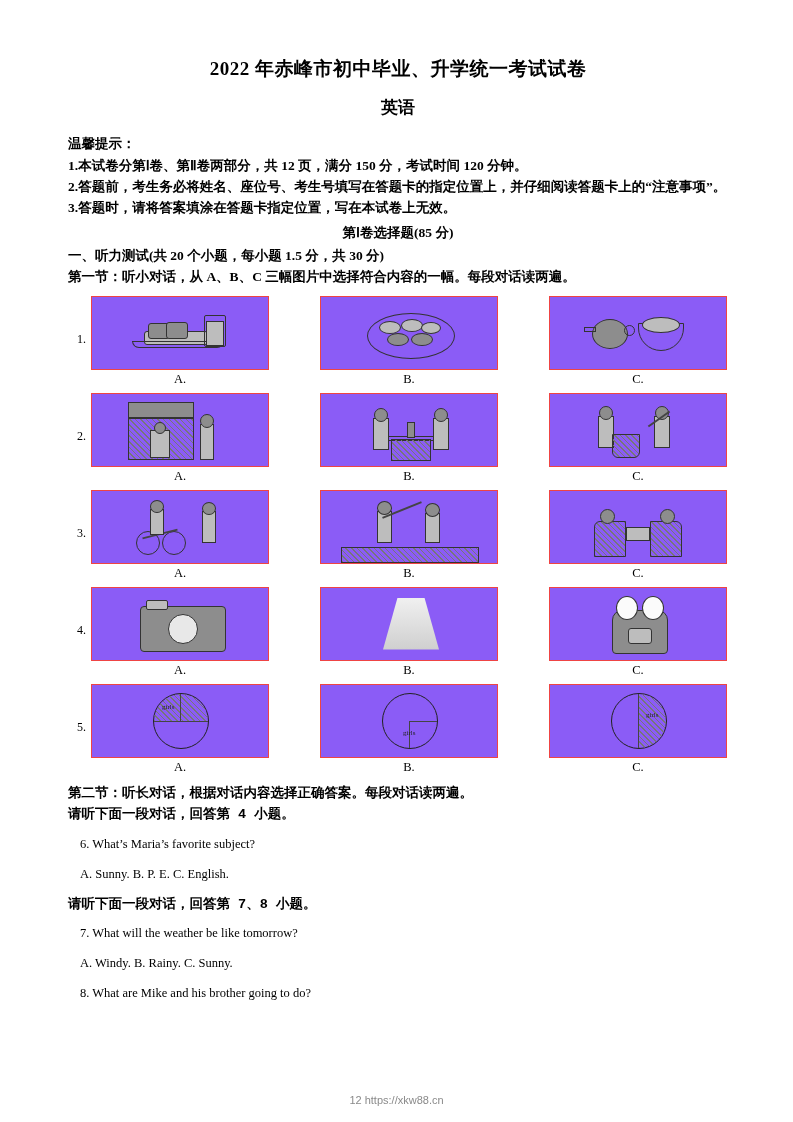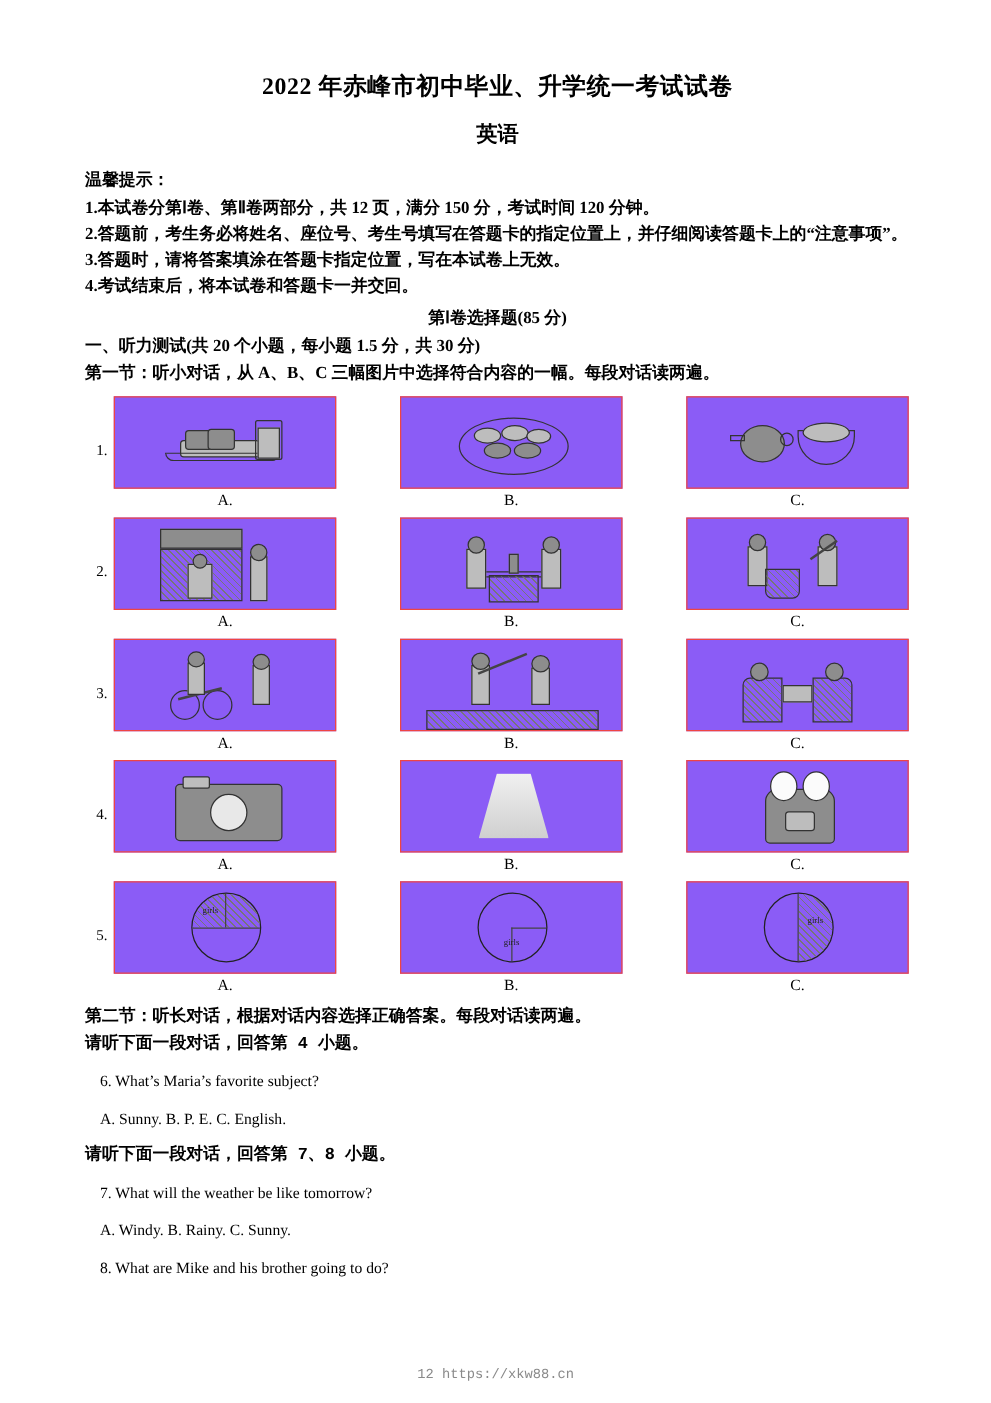--- a/index.html
+++ b/index.html
@@ -146,37 +146,36 @@
     padding-left: 4px;
   }
   .footer {
     position: absolute;
     left: 0;
     bottom: 16px;
     width: 793px;
     text-align: center;
     font-size: 11px;
     color: #8a8a8a;
-    font-family: Liberation Mono, monospace;
+    font-family: Liberation Sans, sans-serif;
   }
 </style>
 </head>
 <body>
 
 <div class="page">
   <div class="content">
 
     <h1 class="doc-title">2022 年赤峰市初中毕业、升学统一考试试卷</h1>
     <h2 class="doc-subtitle">英语</h2>
 
     <p class="notice-head">温馨提示：</p>
     <p class="notice-line">1.本试卷分第Ⅰ卷、第Ⅱ卷两部分，共 12 页，满分 150 分，考试时间 120 分钟。</p>
     <p class="notice-line">2.答题前，考生务必将姓名、座位号、考生号填写在答题卡的指定位置上，并仔细阅读答题卡上的“注意事项”。</p>
     <p class="notice-line">3.答题时，请将答案填涂在答题卡指定位置，写在本试卷上无效。</p>
-    <p class="notice-line">4.考试结束后，将本试卷和答题卡一并交回。</p>
 
     <p class="section-center">第Ⅰ卷选择题(85 分)</p>
     <p class="part-line">一、听力测试(共 20 个小题，每小题 1.5 分，共 30 分)</p>
     <p class="part-line">第一节：听小对话，从 A、B、C 三幅图片中选择符合内容的一幅。每段对话读两遍。</p>
 
     <div class="q-rows">
 
       <div class="q-row">
         <div class="q-num">1.</div>
         <div class="opt-group">

